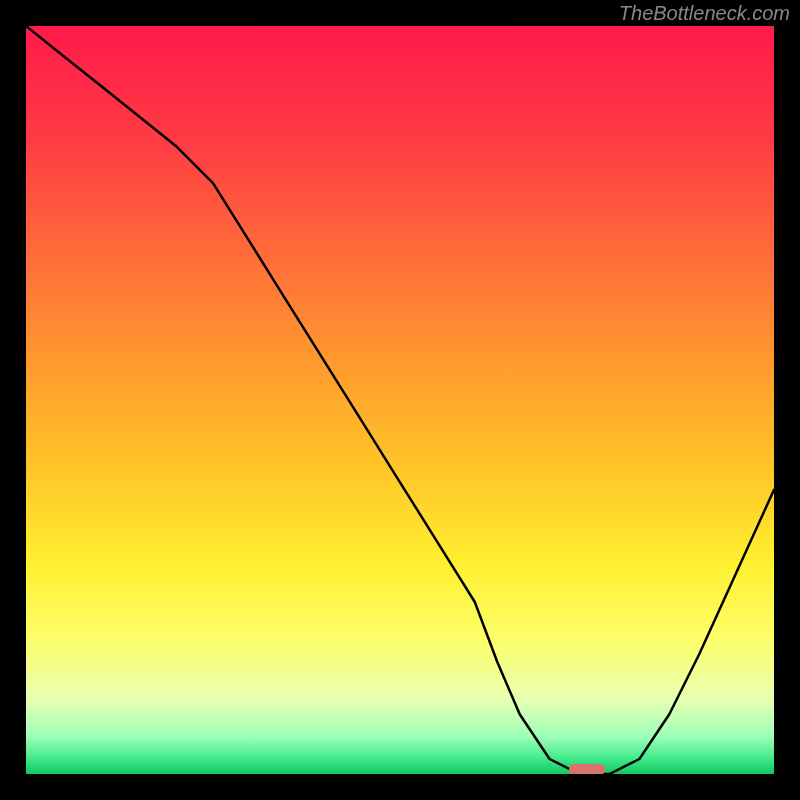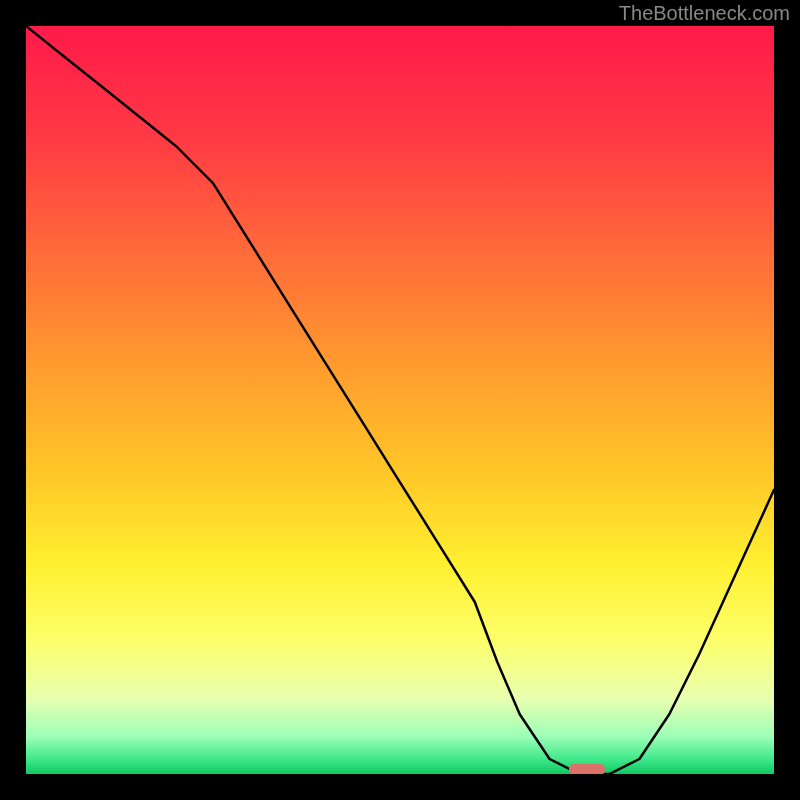--- a/index.html
+++ b/index.html
@@ -12,20 +12,21 @@
     font-family: Arial, sans-serif;
   }
   .watermark {
     position: absolute;
     top: 2px;
     right: 10px;
     color: #888;
     font-size: 20px;
     font-weight: 500;
     z-index: 10;
+    font-style: italic;
   }
   .chart-container {
     position: absolute;
     top: 26px;
     left: 26px;
     width: 748px;
     height: 748px;
   }
   svg {
     display: block;

